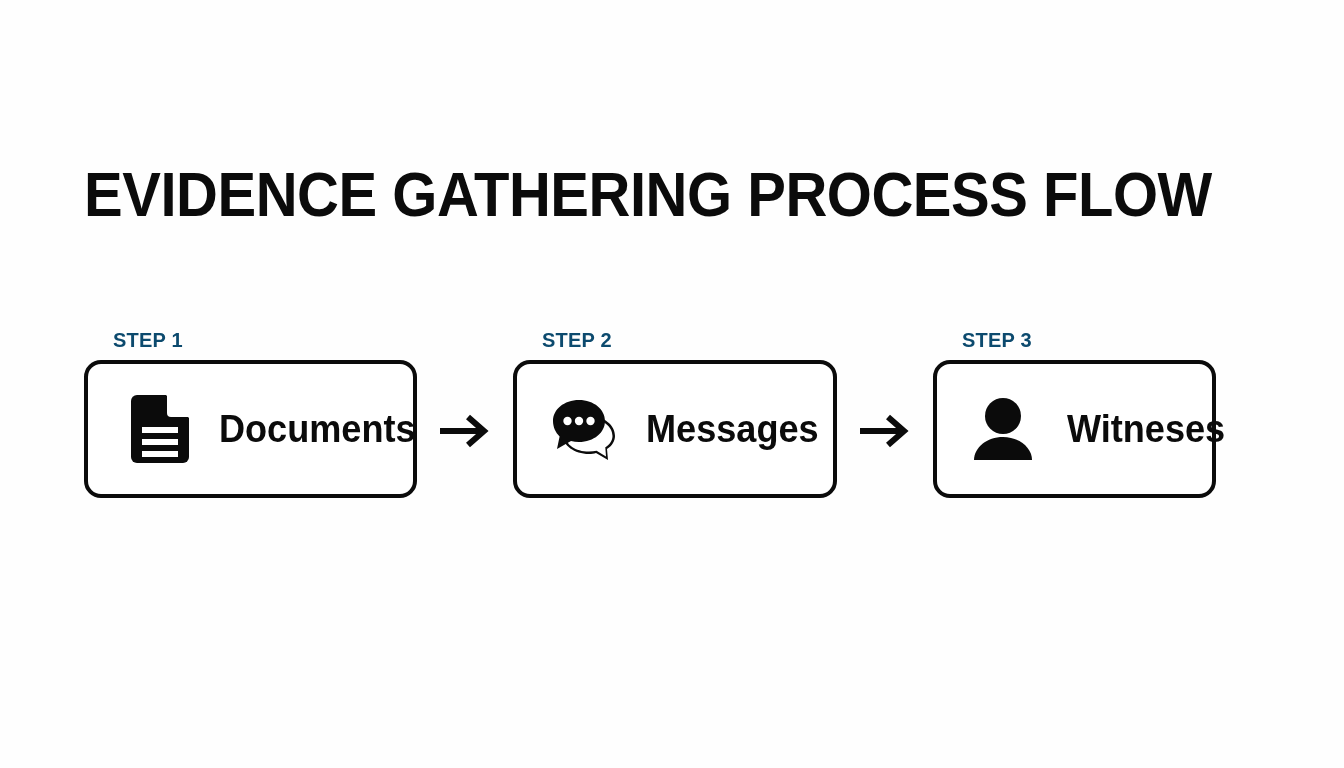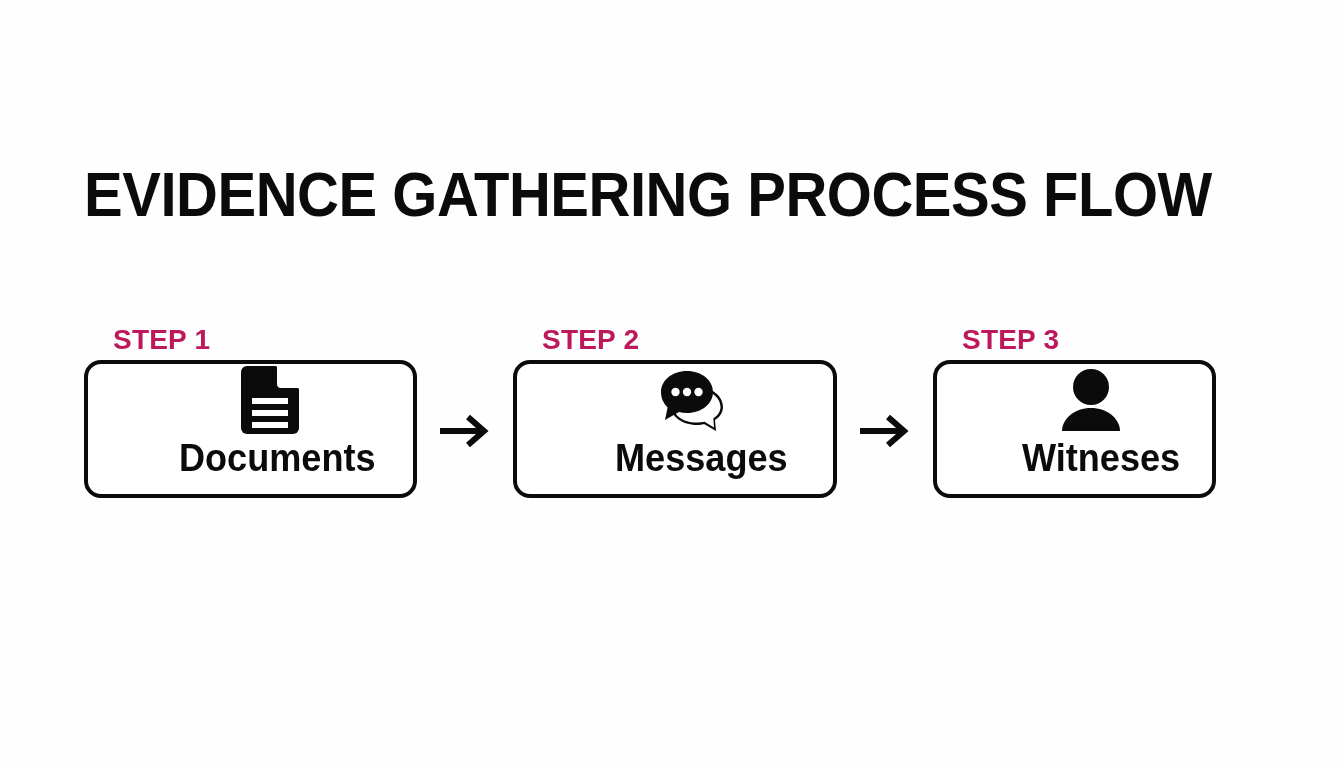--- a/index.html
+++ b/index.html
@@ -51,39 +51,38 @@
     top: 34px;
     height: 138px;
   }
 
   .step-label {
     position: absolute;
     left: 29px;
     top: -34px;
     font-family: "Liberation Sans", sans-serif;
     font-weight: 700;
-    font-size: 28px;
+    font-size: 20px;
     line-height: 28px;
     letter-spacing: 0.2px;
-    color: #be185d;
+    color: #0c4a6e;
     white-space: nowrap;
   }
 
   .card {
     box-sizing: border-box;
     width: 100%;
     height: 100%;
     border: 4px solid #0b0b0b;
     border-radius: 17px;
     background: #ffffff;
     display: flex;
     align-items: center;
     justify-content: flex-start;
     padding-left: 38px;
-    flex-direction: column;
   }
 
   .card-icon {
     flex: 0 0 auto;
     width: 68px;
     height: 72px;
     display: flex;
     align-items: center;
     justify-content: center;
   }

